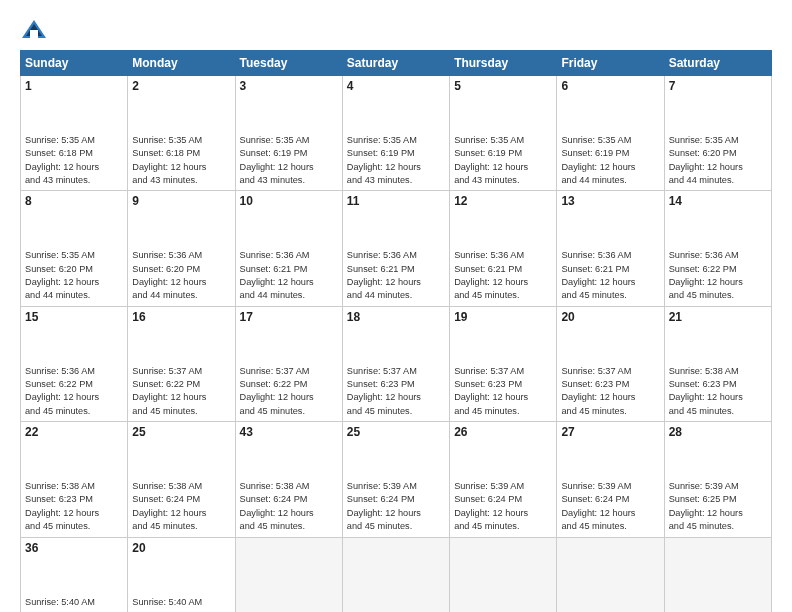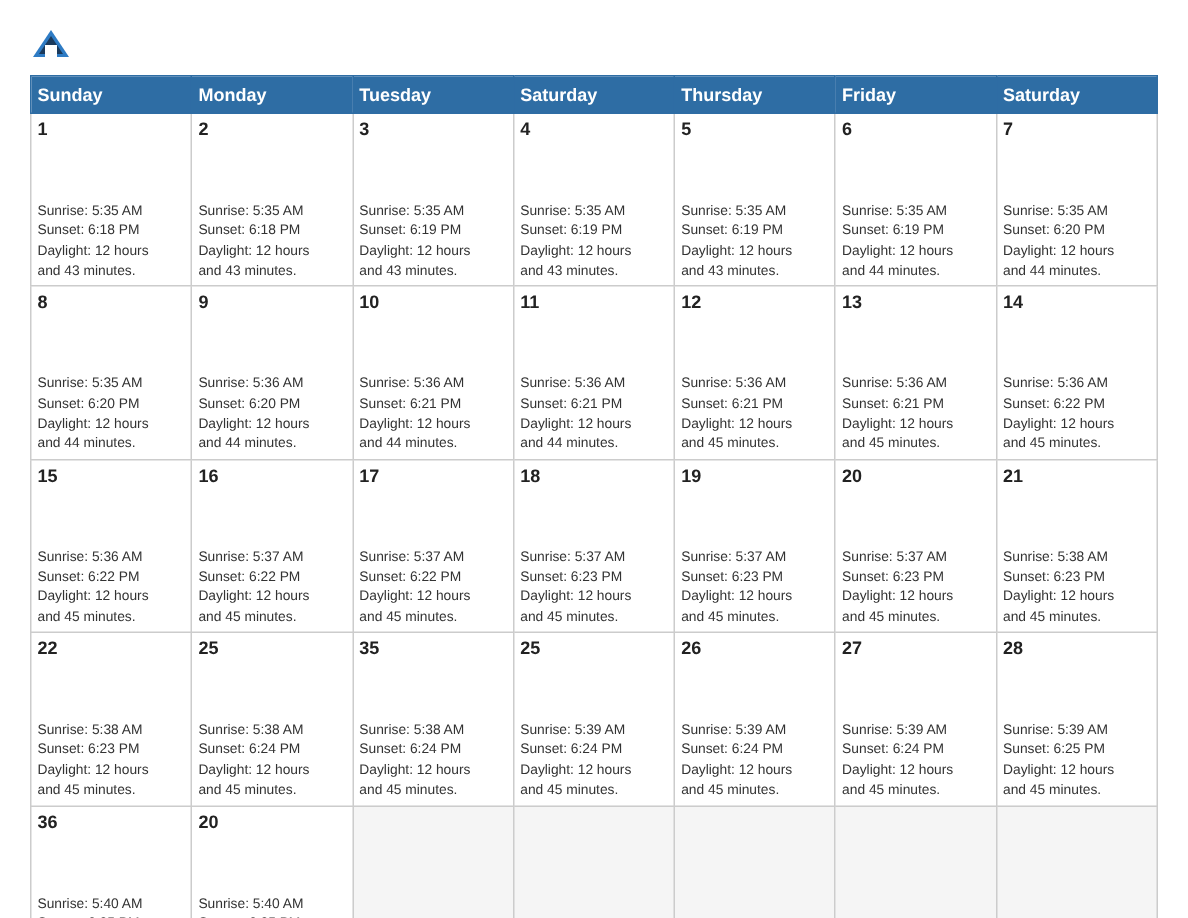--- a/index.html
+++ b/index.html
@@ -215,21 +215,21 @@
         <tr>
           <td>
             <span class="day-number">22</span>
             <div class="day-info">Sunrise: 5:38 AM<br>Sunset: 6:23 PM<br>Daylight: 12 hours<br>and 45 minutes.</div>
           </td>
           <td>
             <span class="day-number">25</span>
             <div class="day-info">Sunrise: 5:38 AM<br>Sunset: 6:24 PM<br>Daylight: 12 hours<br>and 45 minutes.</div>
           </td>
           <td>
-            <span class="day-number">35</span>
+            <span class="day-number">43</span>
             <div class="day-info">Sunrise: 5:38 AM<br>Sunset: 6:24 PM<br>Daylight: 12 hours<br>and 45 minutes.</div>
           </td>
           <td>
             <span class="day-number">25</span>
             <div class="day-info">Sunrise: 5:39 AM<br>Sunset: 6:24 PM<br>Daylight: 12 hours<br>and 45 minutes.</div>
           </td>
           <td>
             <span class="day-number">26</span>
             <div class="day-info">Sunrise: 5:39 AM<br>Sunset: 6:24 PM<br>Daylight: 12 hours<br>and 45 minutes.</div>
           </td>

